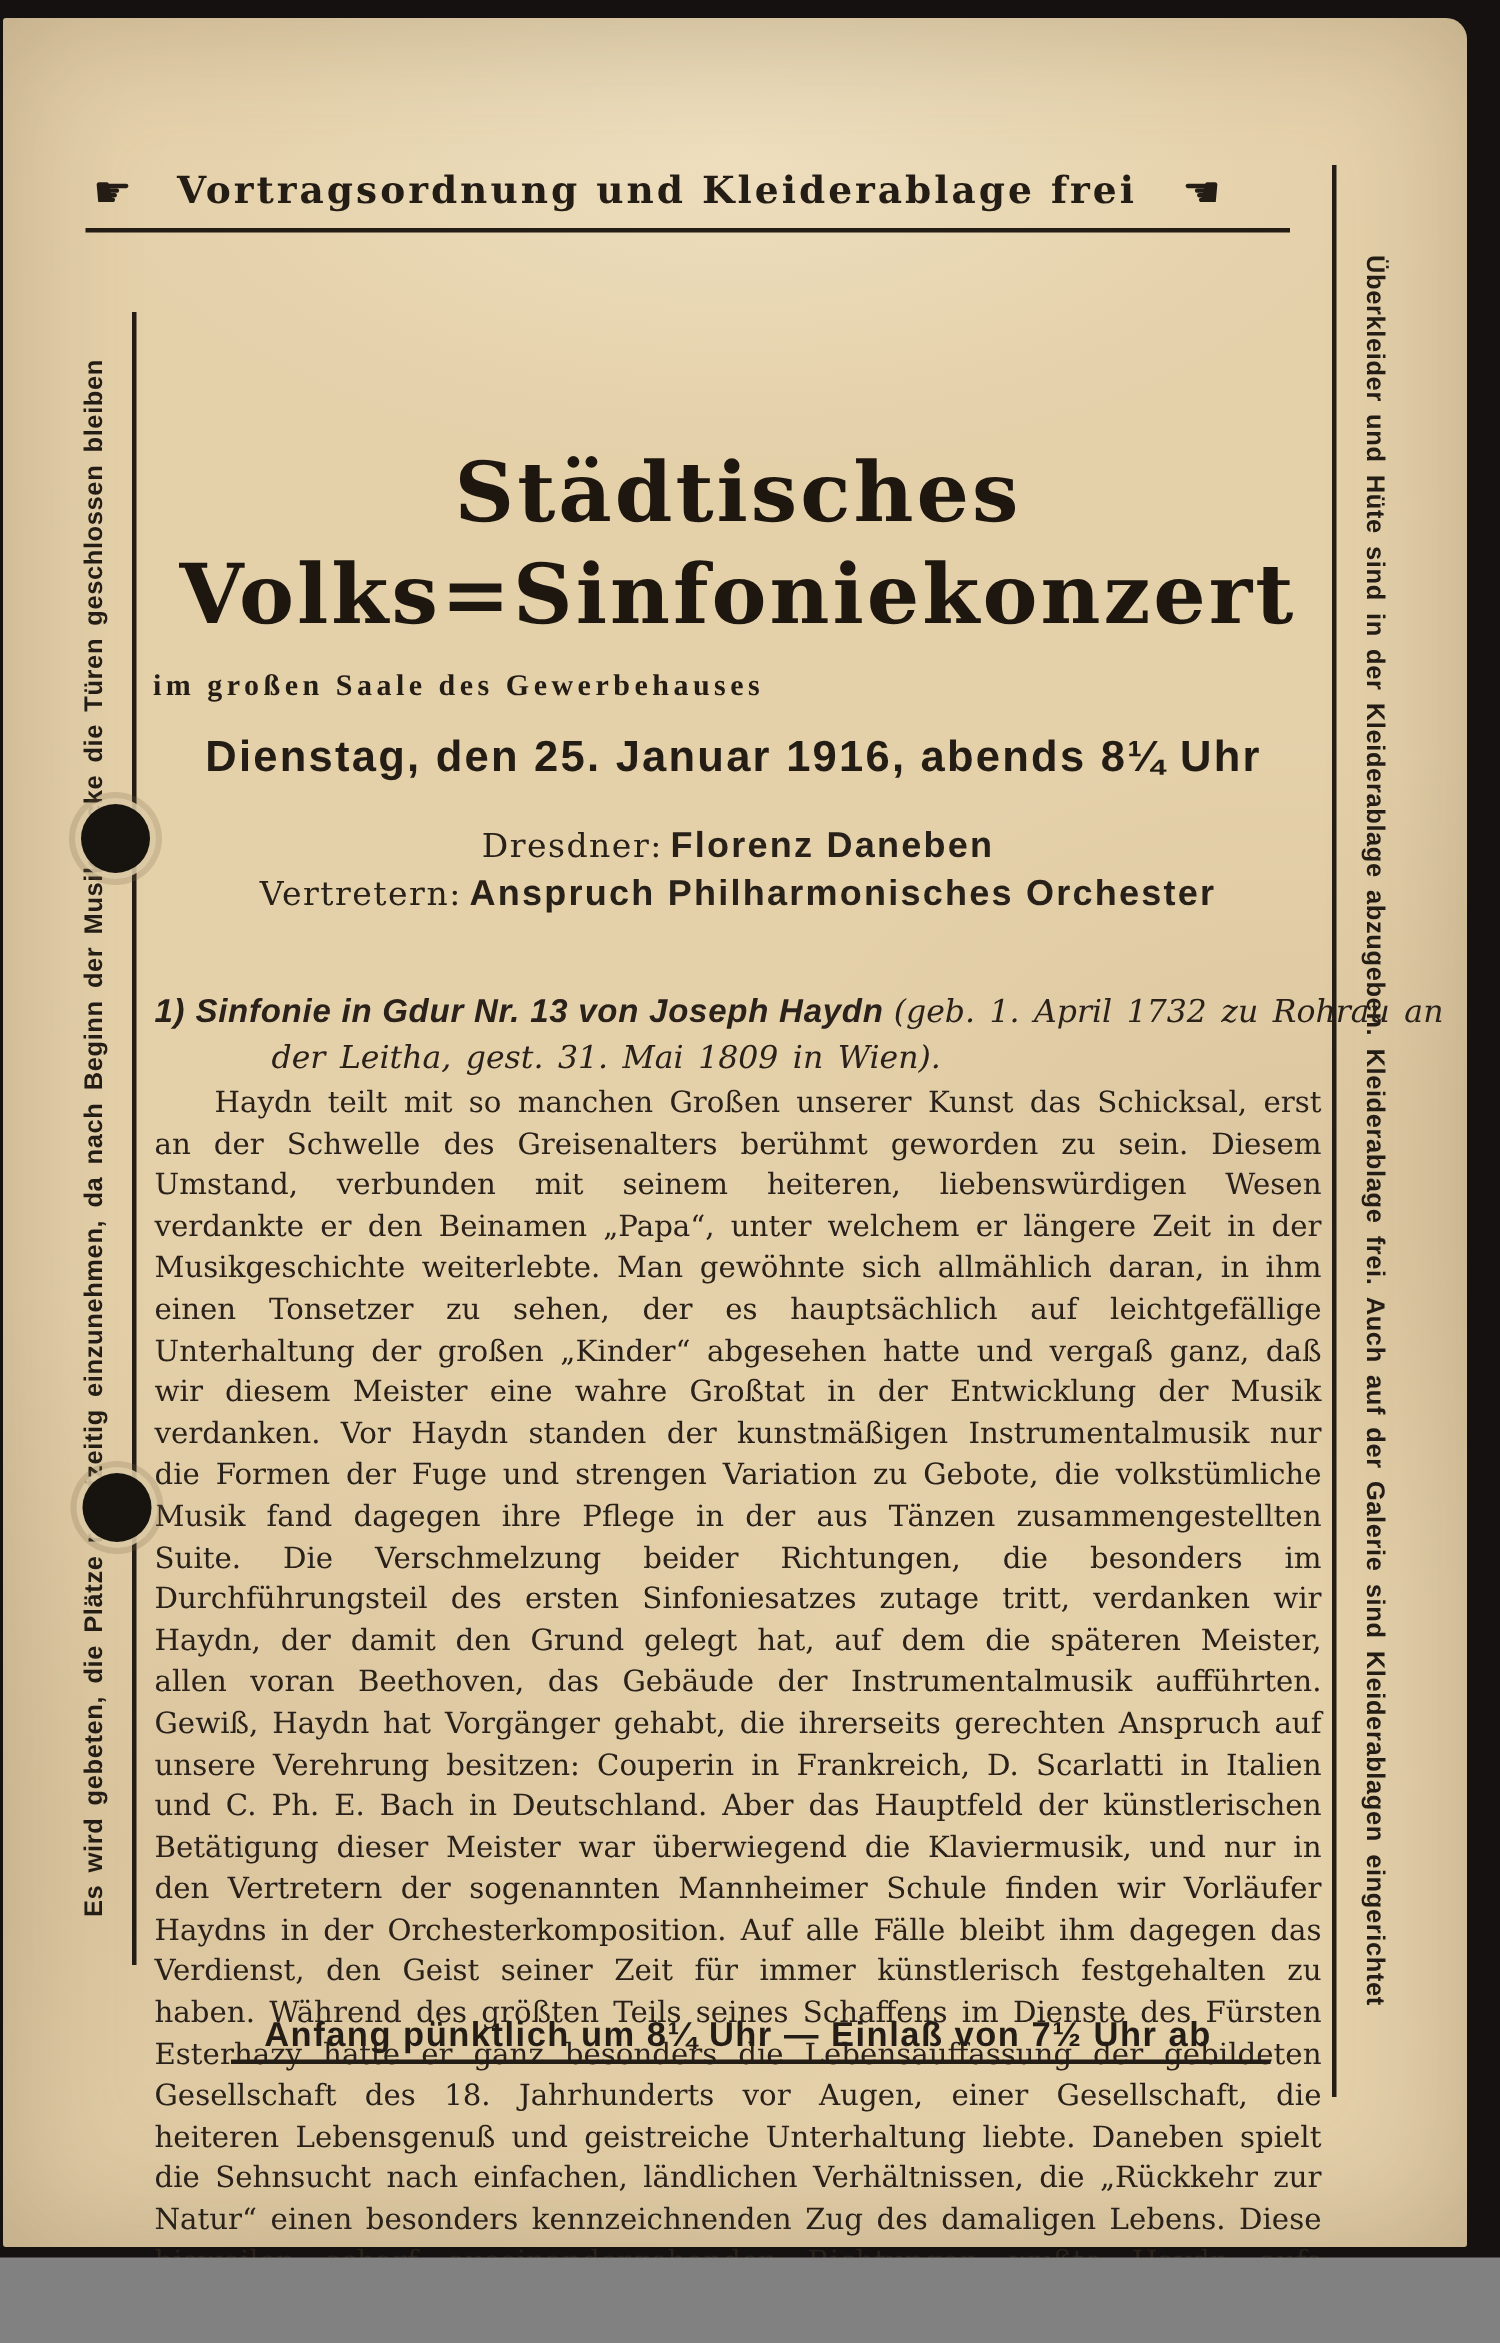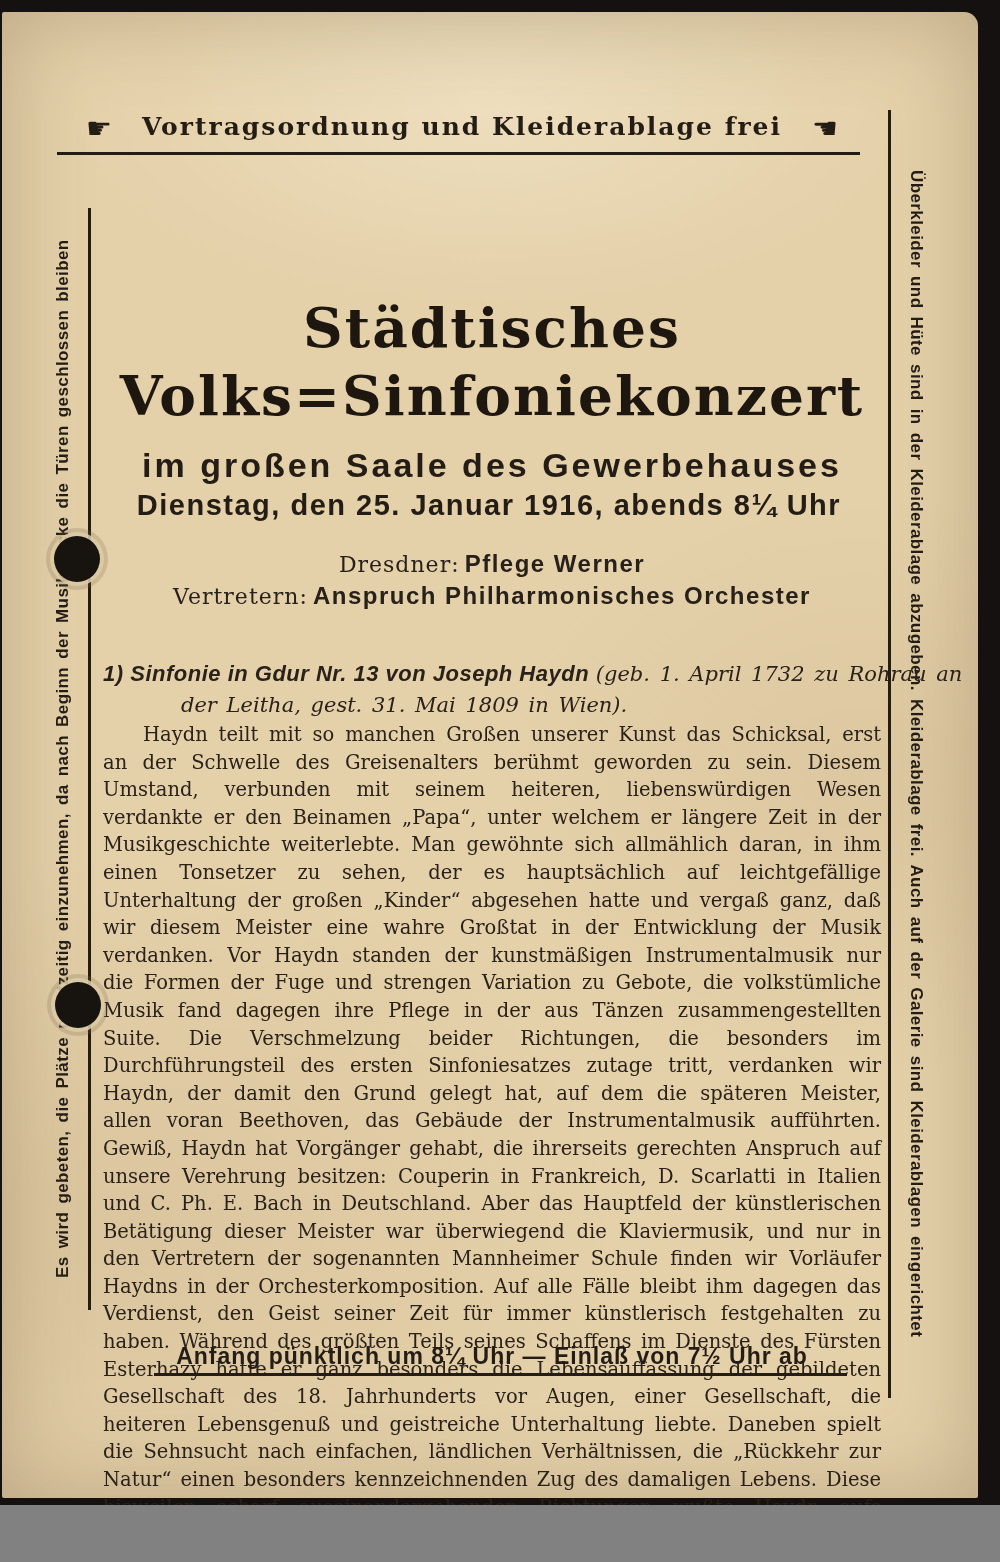--- a/index.html
+++ b/index.html
@@ -14,21 +14,21 @@
     background-image:
       radial-gradient(ellipse 620px 300px at 50% 6%, rgba(250,240,216,.45), transparent 70%),
       radial-gradient(ellipse 520px 420px at 88% 52%, rgba(140,110,70,.09), transparent 70%),
       radial-gradient(ellipse 700px 520px at 12% 82%, rgba(140,110,70,.11), transparent 72%);
     box-shadow: inset 0 0 90px rgba(95,75,45,.30);
     border-radius:2px 14px 2px 2px;
   }
   .abs{position:absolute;}
 
   
-  .banner{left:60px;top:99px;width:800px;text-align:center;
+  .banner{left:60px;top:99px;width:800px;
     font-family:"DejaVu Serif",serif;font-weight:bold;font-size:25px;letter-spacing:2px;color:#241d15;}
   .manicule{font-family:"DejaVu Sans",sans-serif;font-size:29px;letter-spacing:0;vertical-align:-3px;}
   .manicule.l{margin-right:30px;}
   .manicule.r{margin-left:30px;}
   .banner-rule{left:55px;top:140px;width:803px;height:3px;background:#241d15;}
 
   
   .vnote{font-family:"Liberation Sans","DejaVu Sans",sans-serif;font-weight:bold;font-size:17px;
     color:#241d15;text-align:center;letter-spacing:.4px;word-spacing:3px;}
   .left-note{left:38px;top:198px;width:46px;height:1098px;line-height:46px;
@@ -36,22 +36,22 @@
   .left-rule{left:86px;top:196px;width:3px;height:1102px;background:#241d15;}
   .right-rule{left:886px;top:98px;width:3px;height:1288px;background:#241d15;}
   .right-note{left:892px;top:98px;width:44px;height:1288px;line-height:44px;
     writing-mode:vertical-rl;}
 
   
   .title-line{left:100px;width:780px;text-align:center;color:#1e1710;
     font-family:"DejaVu Serif",serif;font-weight:bold;font-size:55px;letter-spacing:2px;line-height:1;}
   .title1{top:288px;}
   .title2{top:356px;}
-  .venue{left:100px;top:434px;width:780px;text-align:center;color:#241d15;
-    font-family:Liberation Sans, sans-serif;font-weight:bold;font-size:34px;letter-spacing:3px;}
+  .venue{left:100px;top:434px;width:780px;text-align:left;color:#241d15;
+    font-family:Liberation Serif, serif;font-weight:bold;font-size:20px;letter-spacing:3px;}
   .dateline{left:92px;top:477px;width:790px;text-align:center;color:#241d15;
     font-family:"Liberation Sans","DejaVu Sans",sans-serif;font-weight:bold;font-size:29px;letter-spacing:1.5px;}
 
   
   .credit{left:100px;width:780px;text-align:center;color:#28211a;}
   .credit .lbl{font-family:"DejaVu Serif",serif;font-size:22px;letter-spacing:1px;}
   .credit .val{font-family:"Liberation Sans","DejaVu Sans",sans-serif;font-weight:bold;font-size:24px;letter-spacing:1.5px;}
   .credit1{top:538px;}
   .credit2{top:570px;}
 
@@ -98,21 +98,21 @@
   <div class="abs right-rule"></div>
   <div class="abs vnote right-note">Überkleider und Hüte sind in der Kleiderablage abzugeben. Kleiderablage frei. Auch auf der Galerie sind Kleiderablagen eingerichtet</div>
 
   <div class="abs title-line title1">Städtisches</div>
   <div class="abs title-line title2">Volks=Sinfoniekonzert</div>
   <div class="abs venue">im großen Saale des Gewerbehauses</div>
   <div class="abs dateline">Dienstag, den 25. Januar 1916, abends 8¼ Uhr</div>
 
   <div class="abs credit credit1">
     <span class="lbl">Dresdner:</span>
-    <span class="val">Pflege Werner</span>
+    <span class="val">Florenz Daneben</span>
   </div>
   <div class="abs credit credit2">
     <span class="lbl">Vertretern:</span>
     <span class="val">Anspruch Philharmonisches Orchester</span>
   </div>
 
   <div class="abs program">
     <span class="num">1)</span>
     <span class="ptitle">Sinfonie in Gdur Nr. 13 von Joseph Haydn</span>
     <span class="detail">(geb. 1. April 1732 zu Rohrau an der Leitha, gest. 31. Mai 1809 in Wien).</span>

